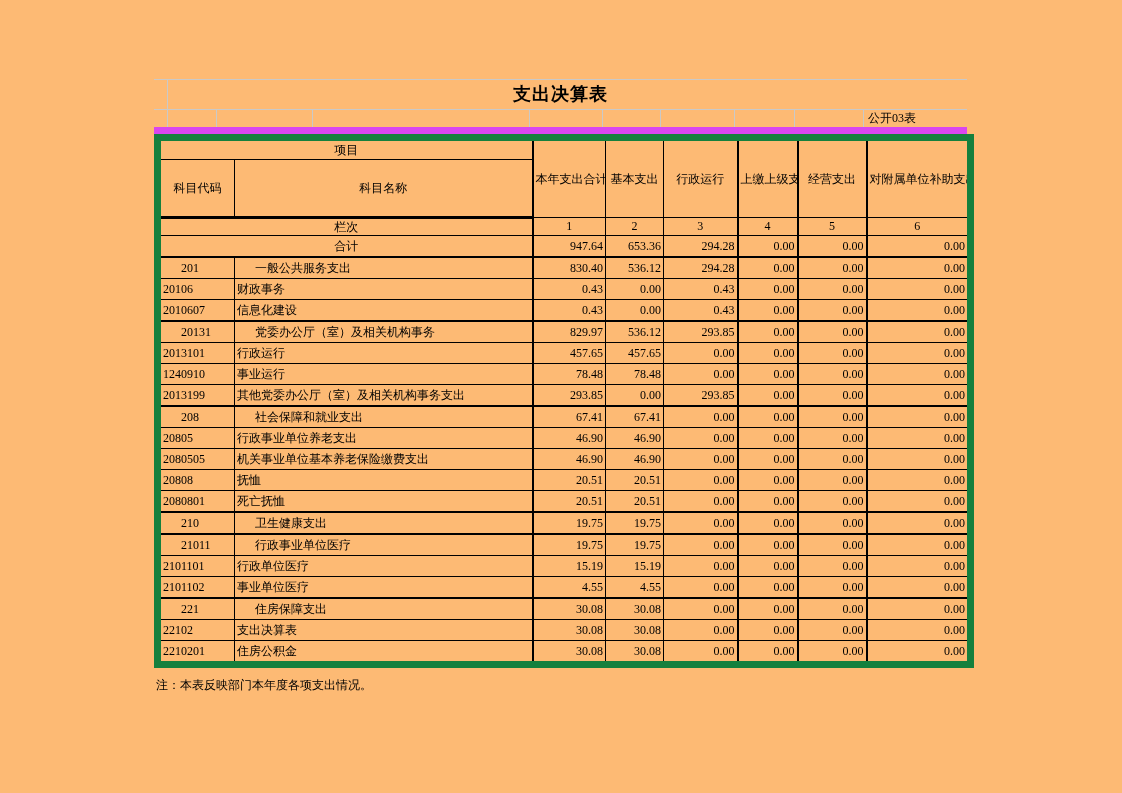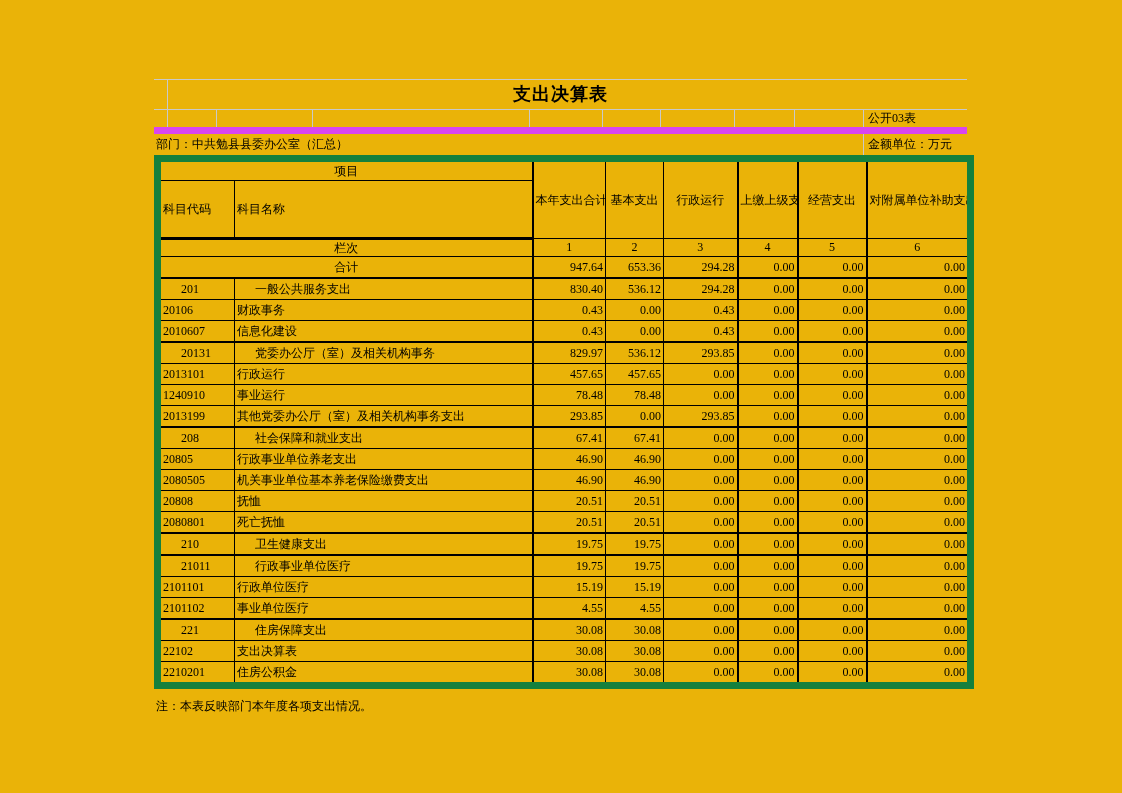--- a/index.html
+++ b/index.html
@@ -1,17 +1,17 @@
 <!DOCTYPE html>
 <html><head>
 <meta charset="utf-8">
 <style>
   html,body { margin:0; padding:0; background:#ffffff; }
   .page {
-    position:relative; width:1122px; height:793px; background:#eab308;
+    position:relative; width:1122px; height:793px; background:#fdba74;
     font-family:"Liberation Serif","DejaVu Serif",serif; color:#000;
   }
   .sheet { position:absolute; left:154px; top:79px; width:813px; }
 
   
   .titleblock {
     position:relative; height:29px;
     border-top:1px solid #c9c9c9; border-bottom:1px solid #c9c9c9;
   }
   .title {
@@ -28,21 +28,21 @@
   
   table.maintable {
     border-collapse:collapse; table-layout:fixed; width:813px;
     border:7px solid #15803d; font-size:12px;
   }
   table.maintable th, table.maintable td {
     border:1px solid #000; padding:0 2px; overflow:hidden; white-space:nowrap;
     font-weight:normal; line-height:1.25;
   }
   tr.h1 th.proj { height:18px; text-align:center; }
-  tr.h2 th { height:56px; text-align:left; }
+  tr.h2 th { height:56px; text-align:center; }
   th.colhead { text-align:center; white-space:normal; line-height:1.35; }
   tr.h2 th, th.colhead { border-bottom:3px solid #000; }
   tr.lanci td { height:16px; text-align:center; }
   tr.totalrow td { height:20px;margin-top:44px; }
   tbody tr td { height:20px; }
   td.lab { text-align:center; }
   td.code { text-align:left; padding-left:3px; }
   td.name { text-align:left; padding-left:3px; }
   td.num { text-align:right; padding-right:4px; }
   .bl2 { border-left-width:2px !important; }
@@ -67,25 +67,20 @@
       <i class="vgrid" style="left:158px"></i>
       <i class="vgrid" style="left:375px"></i>
       <i class="vgrid" style="left:448px"></i>
       <i class="vgrid" style="left:506px"></i>
       <i class="vgrid" style="left:580px"></i>
       <i class="vgrid" style="left:640px"></i>
       <i class="vgrid" style="left:709px"></i>
       <span class="formcode">公开03表</span>
     </div>
 
-    <div class="row3">
-      <i class="vgrid" style="left:709px"></i>
-      <span class="deptlabel">部门：中共勉县县委办公室（汇总）</span>
-      <span class="unitlabel">金额单位：万元</span>
-    </div>
 
     <table class="maintable">
       <colgroup>
         <col style="width:77px">
           <col style="width:298px">
           <col style="width:73px">
           <col style="width:58px">
         <col style="width:74px">
           <col style="width:60px">
           <col style="width:69px">

